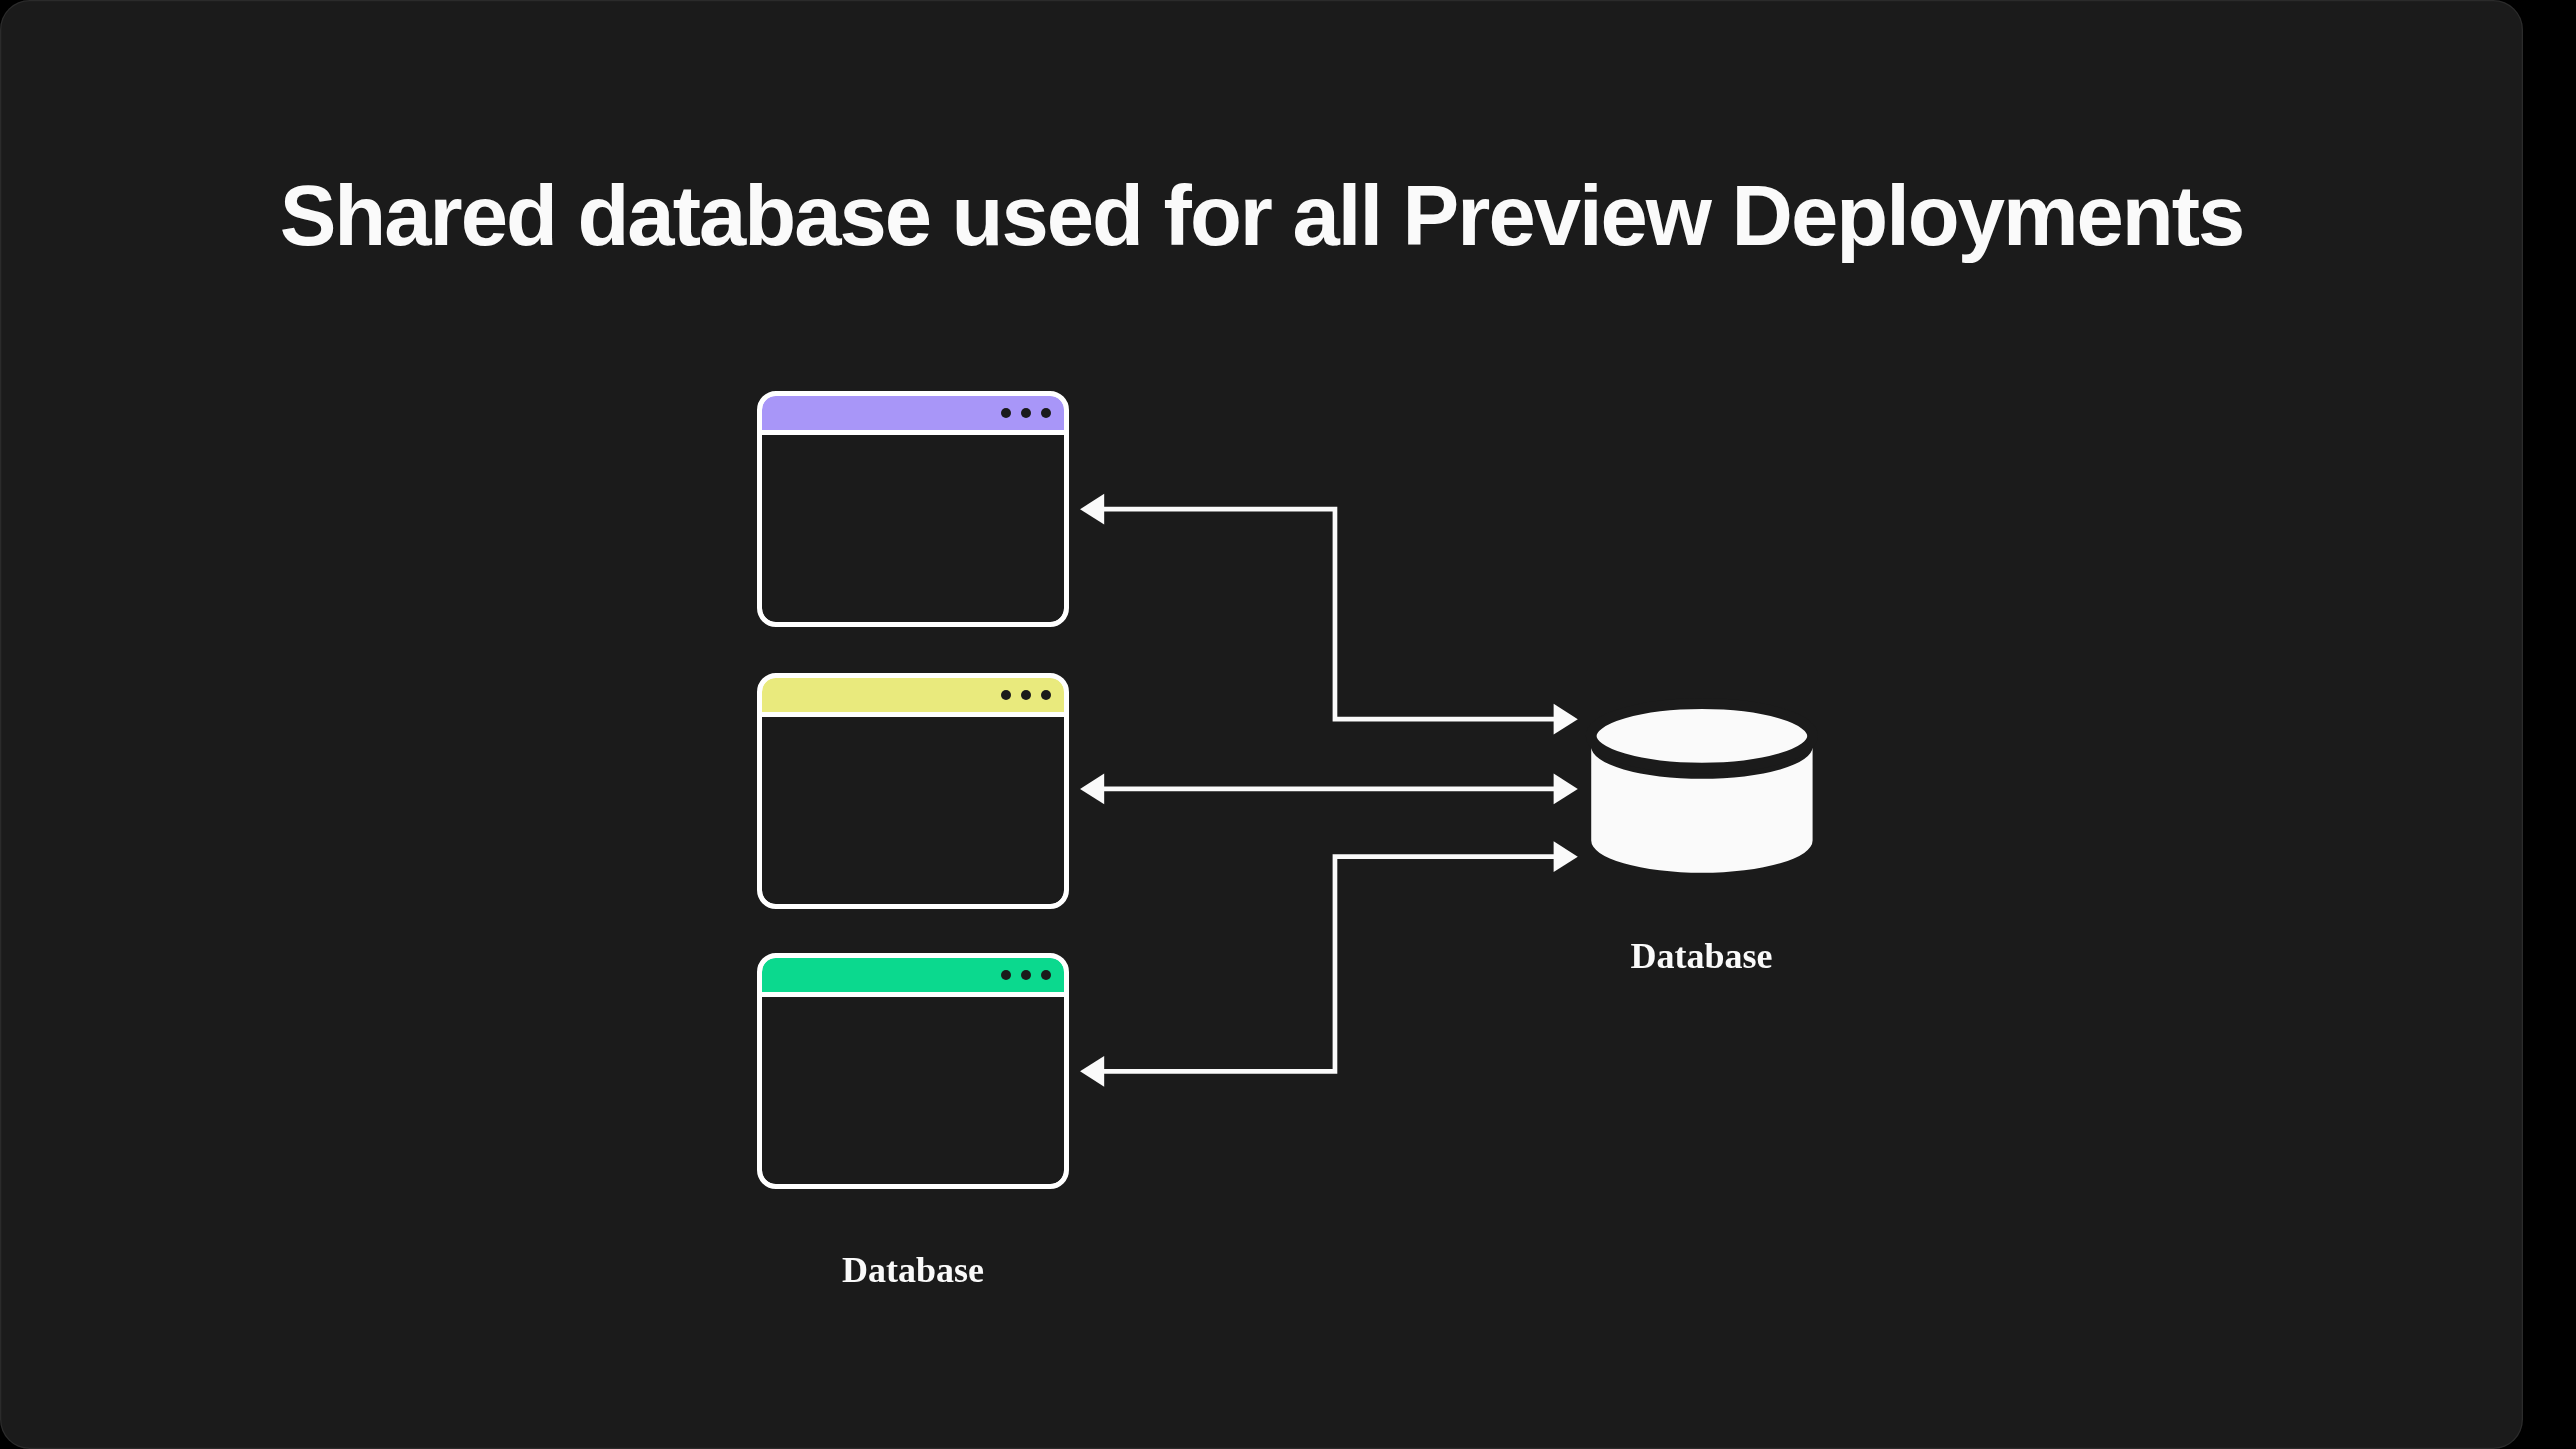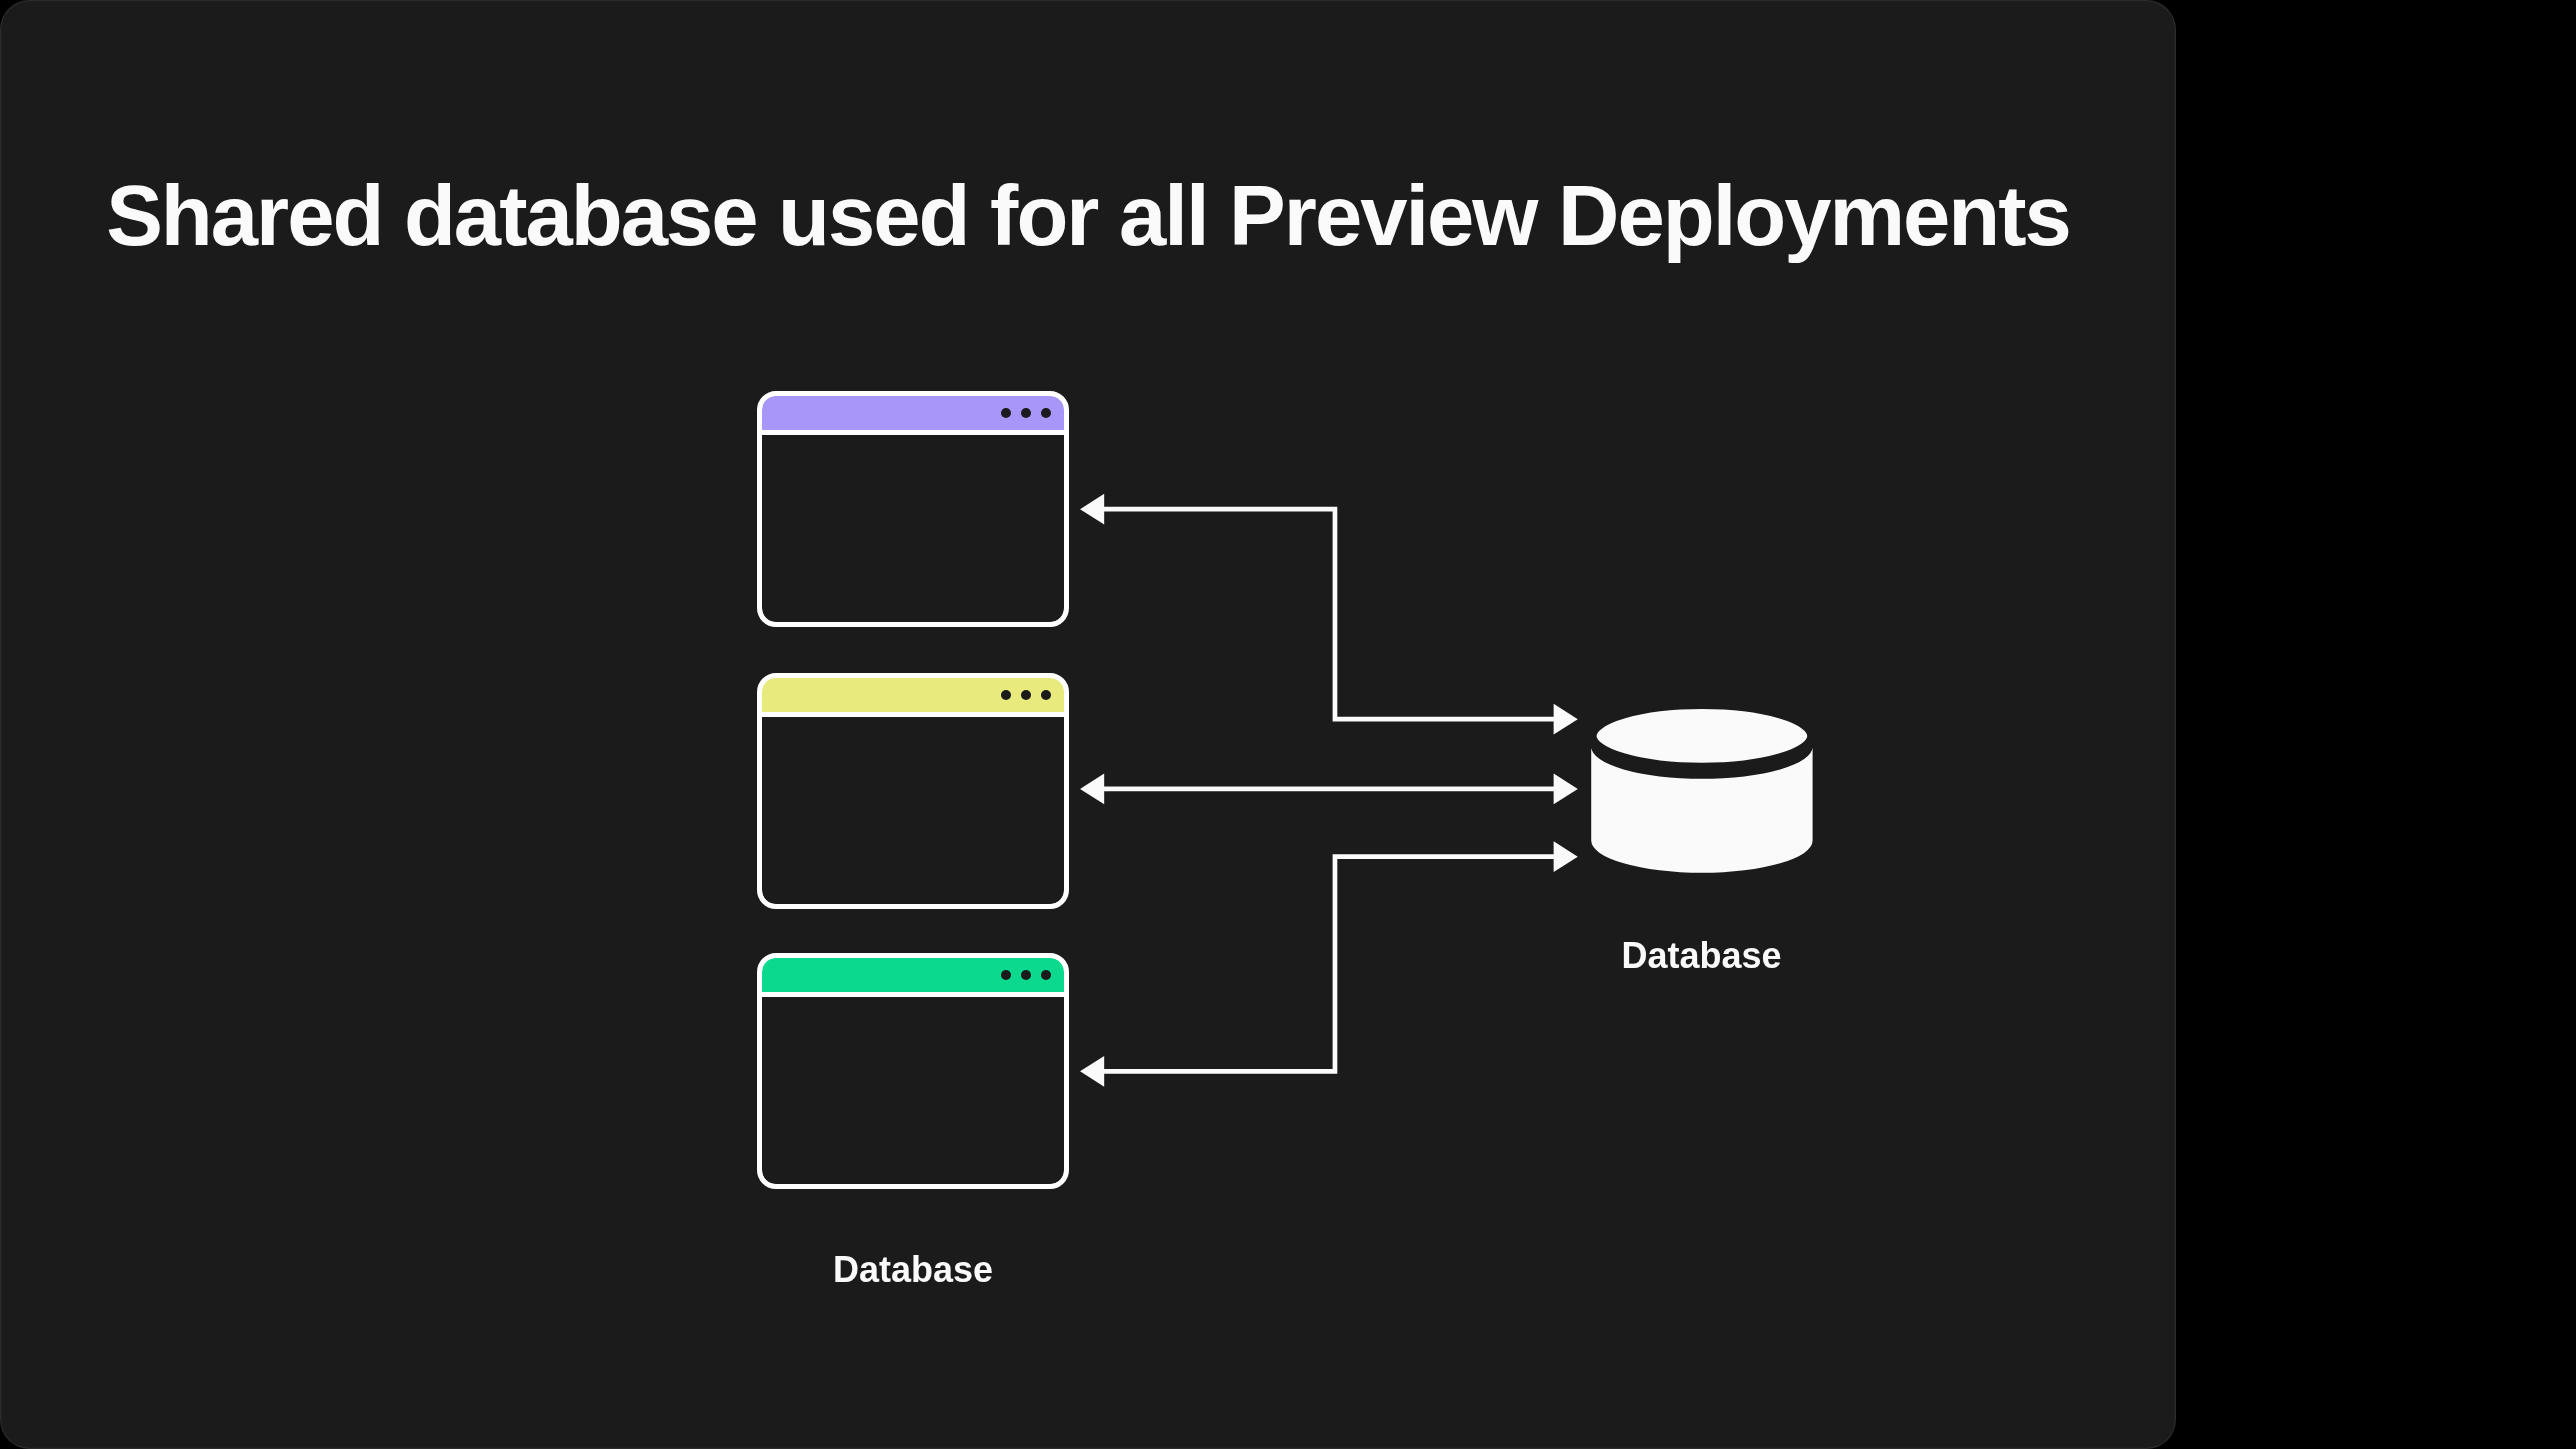--- a/index.html
+++ b/index.html
@@ -14,21 +14,21 @@
   body {
     width: 2576px;
     height: 1449px;
     font-family: "Liberation Sans", sans-serif;
     position: relative;
     overflow: hidden;
   }
   .slide {
     position: absolute;
     inset: 0;
-    width: 2176px;
+    width: 2523px;
     height: 1449px;
     background: var(--background);
     border-radius: 29.5px;
     box-shadow: inset 0 0 0 1.3px rgba(255,255,255,0.07);
     overflow: hidden;
   }
   .slide-title {
     position: absolute;
     top: 169px;
     left: 0;
@@ -80,21 +80,21 @@
   }
   .window-body {
     flex: 1 1 auto;
     background: var(--window-body);
     border-radius: 0 0 13.4px 13.4px;
   }
   
   .diagram-label {
     position: absolute;
     color: var(--foreground);
-    font-family: Liberation Sans, sans-serif;
+    font-family: Liberation Serif, serif;
     font-weight: 700;
     font-size: 36px;
     text-align: center;
     white-space: nowrap;
   }
   .previews-label {
     left: 757px;
     width: 312px;
     top: 1249px;
   }

